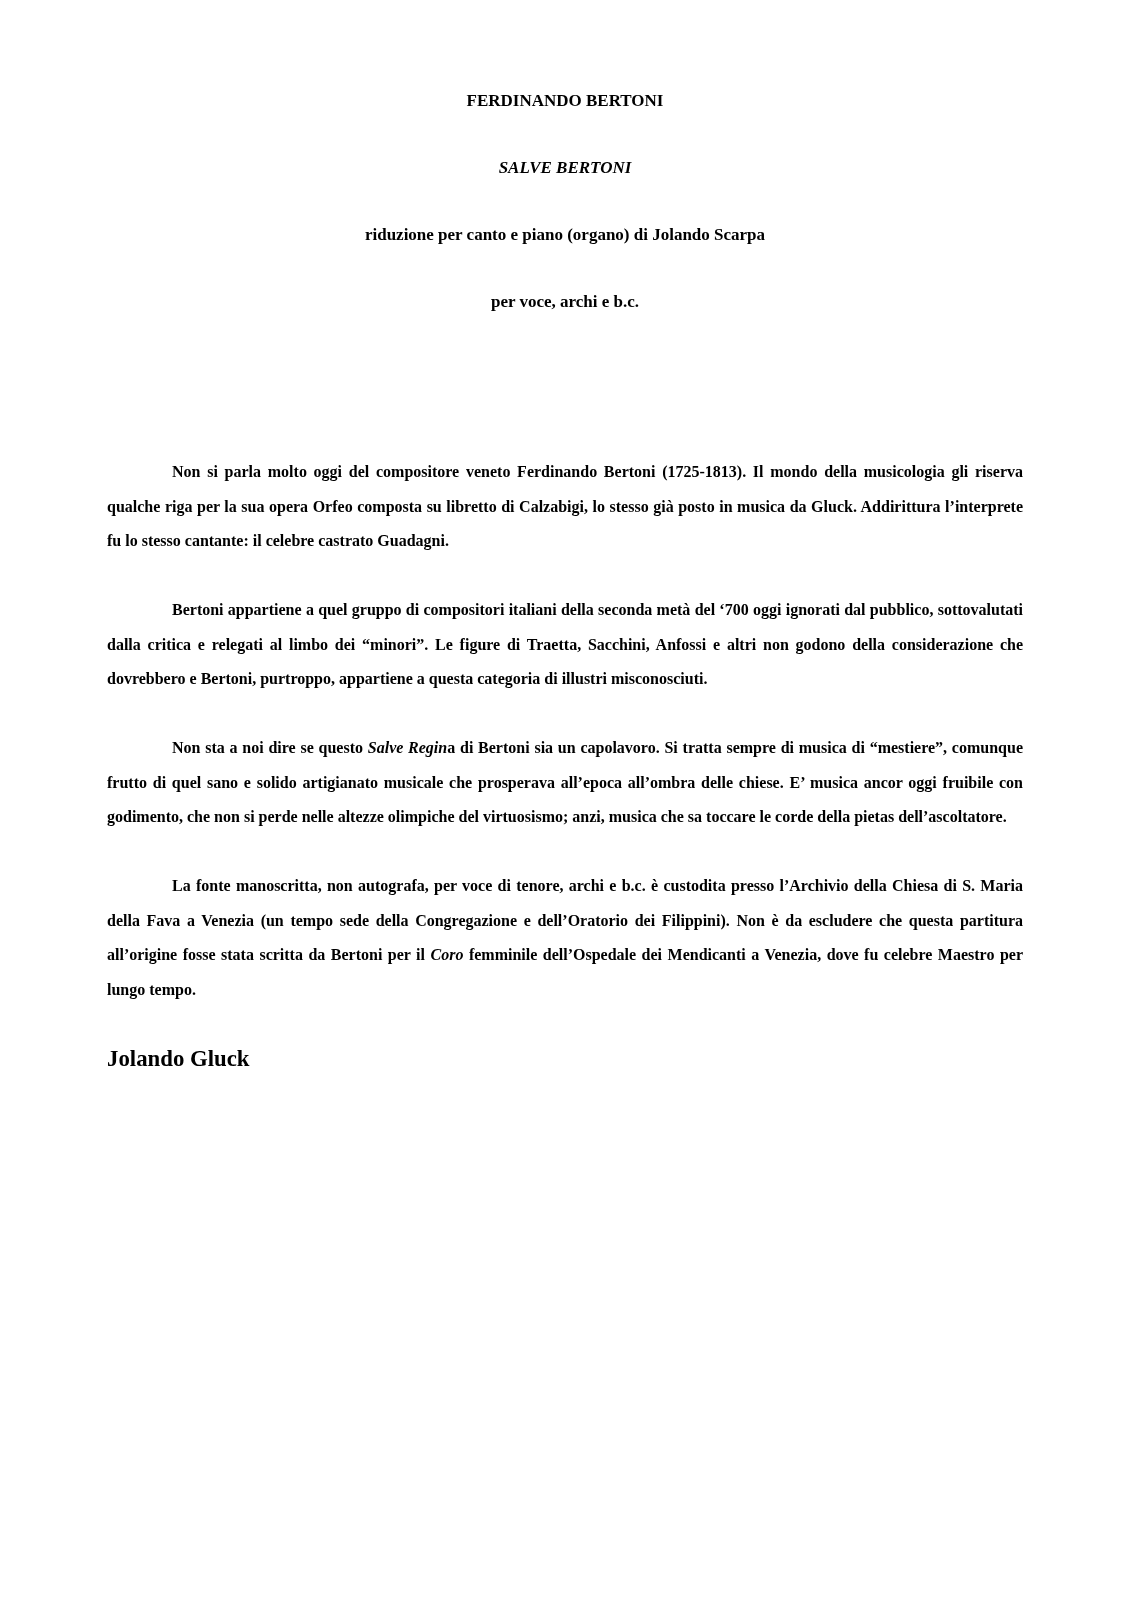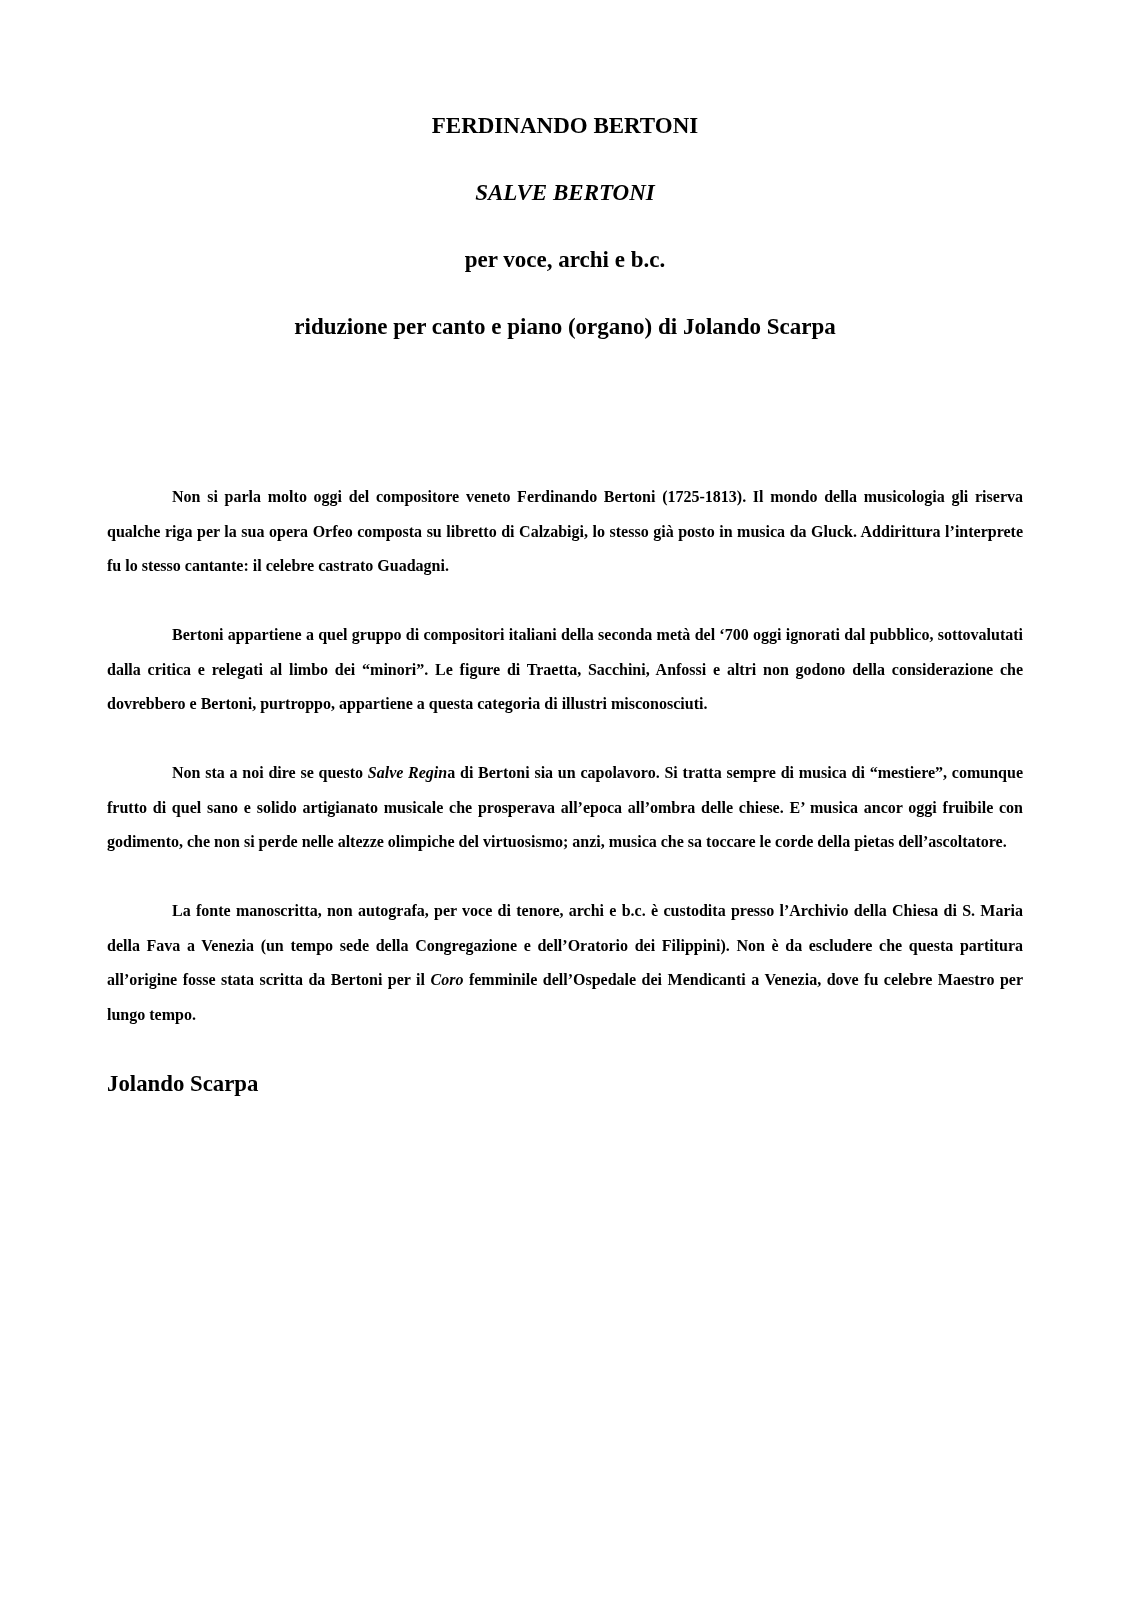--- a/index.html
+++ b/index.html
@@ -13,23 +13,23 @@
     height: 1600px;
     background: #ffffff;
     color: #000000;
     font-family: "Liberation Serif", "DejaVu Serif", serif;
     font-weight: bold;
     box-sizing: border-box;
     padding: 0 108px 0 107px;
     overflow: hidden;
   }
   .headings {
-    padding-top: 112px;
+    padding-top: 87px;
     text-align: center;
-    font-size: 23px;
+    font-size: 17px;
     line-height: 27px;
   }
   .heading {
     margin: 0 0 40px 0;
   }
   .heading.italic {
     font-style: italic;
   }
   .heading:last-child {
     margin-bottom: 0;
@@ -55,26 +55,26 @@
   }
 </style>
 </head>
 <body>
 
 <div class="page">
 
   <div class="headings">
     <div class="heading">FERDINANDO BERTONI</div>
     <div class="heading italic">SALVE BERTONI</div>
+    <div class="heading">riduzione per canto e piano (organo) di Jolando Scarpa</div>
     <div class="heading">per voce, archi e b.c.</div>
-    <div class="heading">riduzione per canto e piano (organo) di Jolando Scarpa</div>
   </div>
 
   <div class="body-text">
     <p class="para"><span>Non si parla molto oggi del compositore veneto Ferdinando Bertoni (1725-1813). Il mondo della musicologia gli riserva qualche riga per la sua opera Orfeo composta su libretto di Calzabigi, lo stesso già posto in musica da Gluck. Addirittura l’interprete fu lo stesso cantante: il celebre castrato Guadagni.</span></p>
     <p class="para"><span>Bertoni appartiene a quel gruppo di compositori italiani della seconda metà del ‘700 oggi ignorati dal pubblico, sottovalutati dalla critica e relegati al limbo dei “minori”. Le figure di Traetta, Sacchini, Anfossi e altri non godono della considerazione che dovrebbero e Bertoni, purtroppo, appartiene a questa categoria di illustri misconosciuti.</span></p>
     <p class="para"><span>Non sta a noi dire se questo </span><span class="seg-italic">Salve Regin</span><span>a di Bertoni sia un capolavoro. Si tratta sempre di musica di “mestiere”, comunque frutto di quel sano e solido artigianato musicale che prosperava all’epoca all’ombra delle chiese. E’ musica ancor oggi fruibile con godimento, che non si perde nelle altezze olimpiche del virtuosismo; anzi, musica che sa toccare le corde della pietas dell’ascoltatore.</span></p>
     <p class="para"><span>La fonte manoscritta, non autografa, per voce di tenore, archi e b.c. è custodita presso l’Archivio della Chiesa di S. Maria della Fava a Venezia (un tempo sede della Congregazione e dell’Oratorio dei Filippini). Non è da escludere che questa partitura all’origine fosse stata scritta da Bertoni per il </span><span class="seg-italic">Coro</span><span> femminile dell’Ospedale dei Mendicanti a Venezia, dove fu celebre Maestro per lungo tempo.</span></p>
   </div>
 
-  <div class="signature">Jolando Scarpa</div>
+  <div class="signature">Jolando Gluck</div>
 
 </div>
 
 </body></html>

